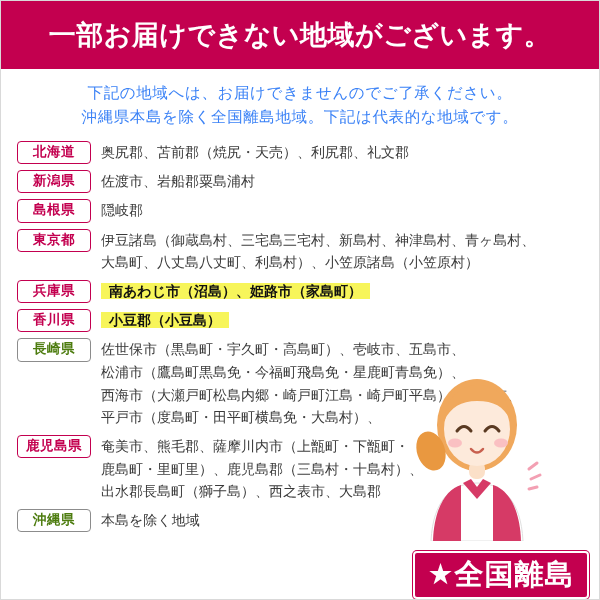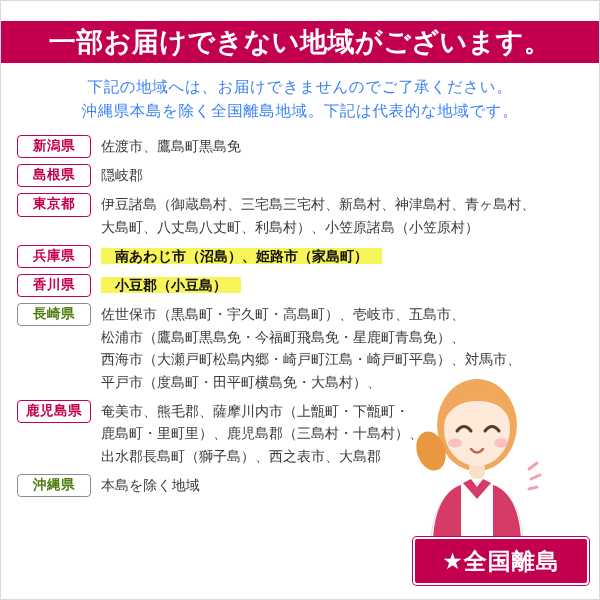--- a/index.html
+++ b/index.html
@@ -18,26 +18,25 @@
     position: relative;
     width: 600px;
     height: 600px;
     box-sizing: border-box;
     border: 1px solid #d9d9d9;
     overflow: hidden;
   }
   
   .banner {
     background: #c3004f;
-    height: 42px;
+    height: 68px;
     display: flex;
     align-items: center;
     justify-content: center;
     position: relative;
-    margin-top: 20px;
   }
   .banner-title {
     color: #ffffff;
     font-size: 27px;
     font-weight: bold;
     letter-spacing: 0.5px;
     white-space: nowrap;
   }
   
   .intro {
@@ -87,38 +86,38 @@
     line-height: 1.62;
   }
   .region-body .ln {
     display: block;
     white-space: nowrap;
   }
   .hl {
     background: #f7f55a;
     color: #111111;
     font-weight: bold;
-    padding: 0 14px;
+    padding: 0 8px;
   }
   
   .badge {
     position: absolute;
     right: 10px;
-    bottom: 14px;
+    bottom: 0;
     width: 172px;
     height: 44px;
     background: #c3004f;
     border: 2px solid #ffffff;
     box-shadow: 0 0 0 1px #c3004f;
     border-radius: 4px;
     display: flex;
     align-items: center;
     justify-content: center;
     color: #ffffff;
-    font-size: 23px;
+    font-size: 29px;
     font-weight: bold;
     letter-spacing: 1px;
   }
   
   .illust {
     position: absolute;
     right: 46px;
     bottom: 58px;
     width: 150px;
     height: 168px;
@@ -134,25 +133,31 @@
     <div class="banner-title">一部お届けできない地域がございます。</div>
   </div>
 
   <div class="intro">
     <div class="intro-line">下記の地域へは、お届けできませんのでご了承ください。</div>
     <div class="intro-line">沖縄県本島を除く全国離島地域。下記は代表的な地域です。</div>
   </div>
 
   <div class="region-table">
 
+    <div class="region-row">
+      <div class="region-label">北海道</div>
+      <div class="region-body">
+        <span class="ln">奥尻郡、苫前郡（焼尻・天売）、利尻郡、礼文郡</span>
+      </div>
+    </div>
 
     <div class="region-row">
       <div class="region-label">新潟県</div>
       <div class="region-body">
-        <span class="ln">佐渡市、鷹島町黒島免</span>
+        <span class="ln">佐渡市、岩船郡粟島浦村</span>
       </div>
     </div>
 
     <div class="region-row">
       <div class="region-label">島根県</div>
       <div class="region-body">
         <span class="ln">隠岐郡</span>
       </div>
     </div>
 

